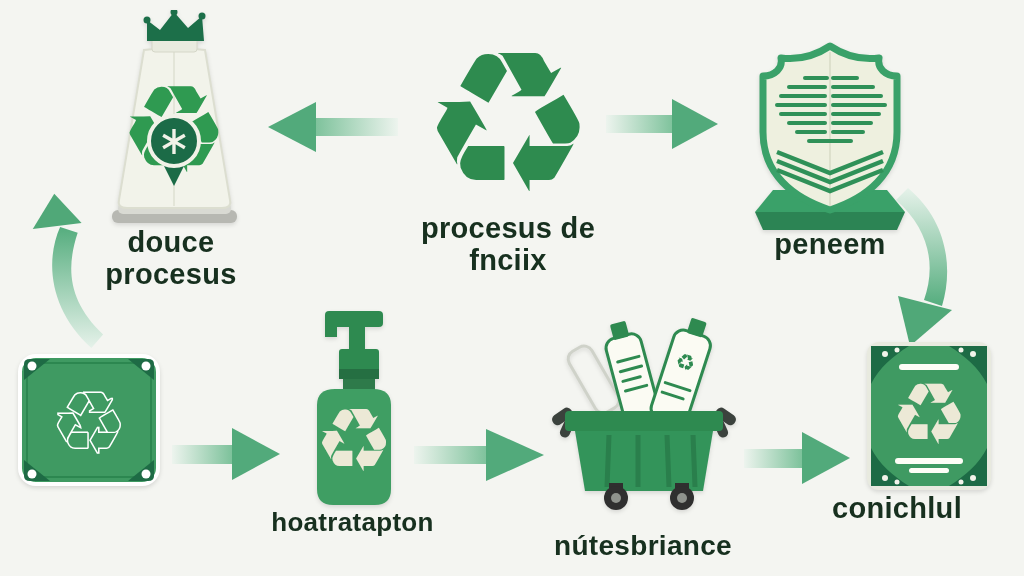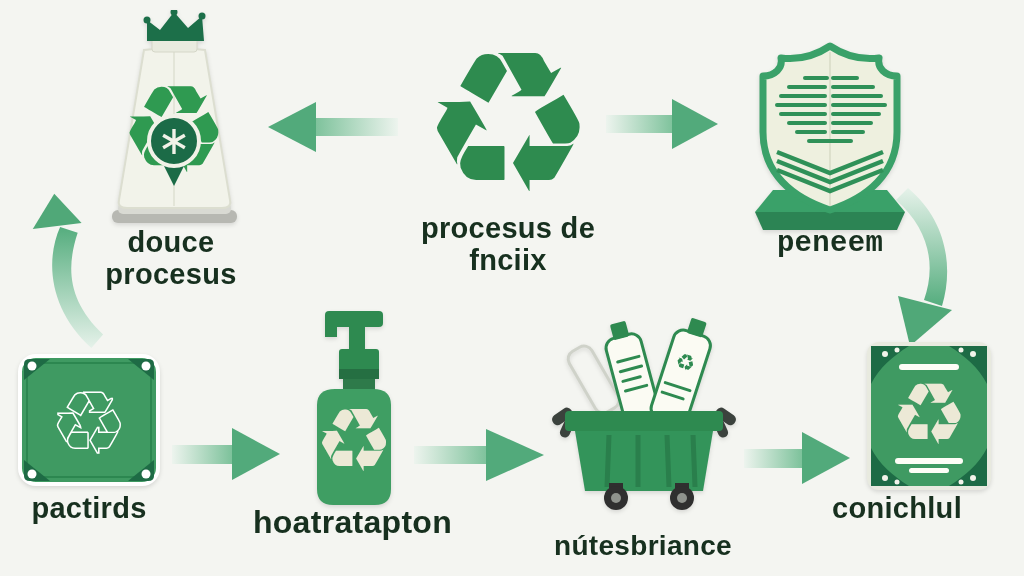--- a/index.html
+++ b/index.html
@@ -111,21 +111,21 @@
         <line x1="64" y1="101" x2="106" y2="101"></line>
       </g>
       <g stroke="#2f9158" stroke-width="4.5" fill="none">
         <path d="M32,112 L85,133 L138,112"></path>
         <path d="M32,121 L85,142 L138,121"></path>
         <path d="M32,130 L85,151 L138,130"></path>
       </g>
     </svg>
   </div>
 
-  <div class="lbl" style="left:735px;top:228px;width:190px;font-family:Liberation Mono, monospace;">
+  <div class="lbl" style="left:735px;top:228px;width:190px;">
     <div>peneem</div>
   </div>
 
   <div class="abs" style="left:20px;top:186px;width:90px;height:166px;">
     <svg width="90" height="166" viewBox="0 0 90 170">
       <defs>
         <linearGradient id="gL" x1="0" y1="1" x2="0" y2="0">
           <stop offset="0" stop-color="#e6f2ea"></stop>
             <stop offset="1" stop-color="#55ad7e"></stop>
         </linearGradient>
@@ -161,23 +161,20 @@
       <g fill="#ffffff">
         <circle cx="16" cy="14" r="4.5"></circle>
           <circle cx="130" cy="14" r="4.5"></circle>
         <circle cx="16" cy="122" r="4.5"></circle>
           <circle cx="130" cy="122" r="4.5"></circle>
       </g>
       <text x="73" y="100" font-size="84" text-anchor="middle" font-family="DejaVu Sans" fill="#3f9a62" stroke="#ffffff" stroke-width="3" paint-order="stroke">♻</text>
     </svg>
   </div>
 
-  <div class="lbl" style="left:8px;top:492px;width:162px;">
-    <div>pactirds</div>
-  </div>
 
   <div class="abs" style="left:170px;top:424px;width:114px;height:60px;">
     <svg width="114" height="60" viewBox="0 0 114 60">
       <defs>
         <linearGradient id="ga3" x1="0" y1="0" x2="1" y2="0">
           <stop offset="0" stop-color="#edf4ee"></stop>
             <stop offset="1" stop-color="#79c098"></stop>
         </linearGradient>
       </defs>
       <rect x="2" y="21" width="62" height="19" fill="url(#ga3)"></rect>
@@ -191,21 +188,21 @@
       <rect x="32" y="20" width="12" height="14" fill="#2e8a50"></rect>
       <rect x="56" y="24" width="16" height="24" fill="#2e8a50"></rect>
       <rect x="46" y="46" width="40" height="24" rx="3" fill="#2e8a50"></rect>
       <rect x="46" y="66" width="40" height="10" fill="#256f42"></rect>
       <rect x="50" y="76" width="32" height="12" fill="#2e7a4a"></rect>
       <path d="M24,102 Q24,86 42,86 L80,86 Q98,86 98,102 L98,186 Q98,202 82,202 L40,202 Q24,202 24,186 Z" fill="#3f9e63"></path>
       <text x="61" y="168" font-size="88" fill="#ece9d6" text-anchor="middle" font-family="DejaVu Sans">♻</text>
     </svg>
   </div>
 
-  <div class="lbl" style="left:245px;top:506px;width:215px;font-size:32px;">
+  <div class="lbl" style="left:245px;top:506px;width:215px;font-size:26px;">
     <div>hoatratapton</div>
   </div>
 
   <div class="abs" style="left:412px;top:426px;width:136px;height:58px;">
     <svg width="136" height="58" viewBox="0 0 136 58">
       <defs>
         <linearGradient id="ga4" x1="0" y1="0" x2="1" y2="0">
           <stop offset="0" stop-color="#edf4ee"></stop>
             <stop offset="1" stop-color="#79c098"></stop>
         </linearGradient>

